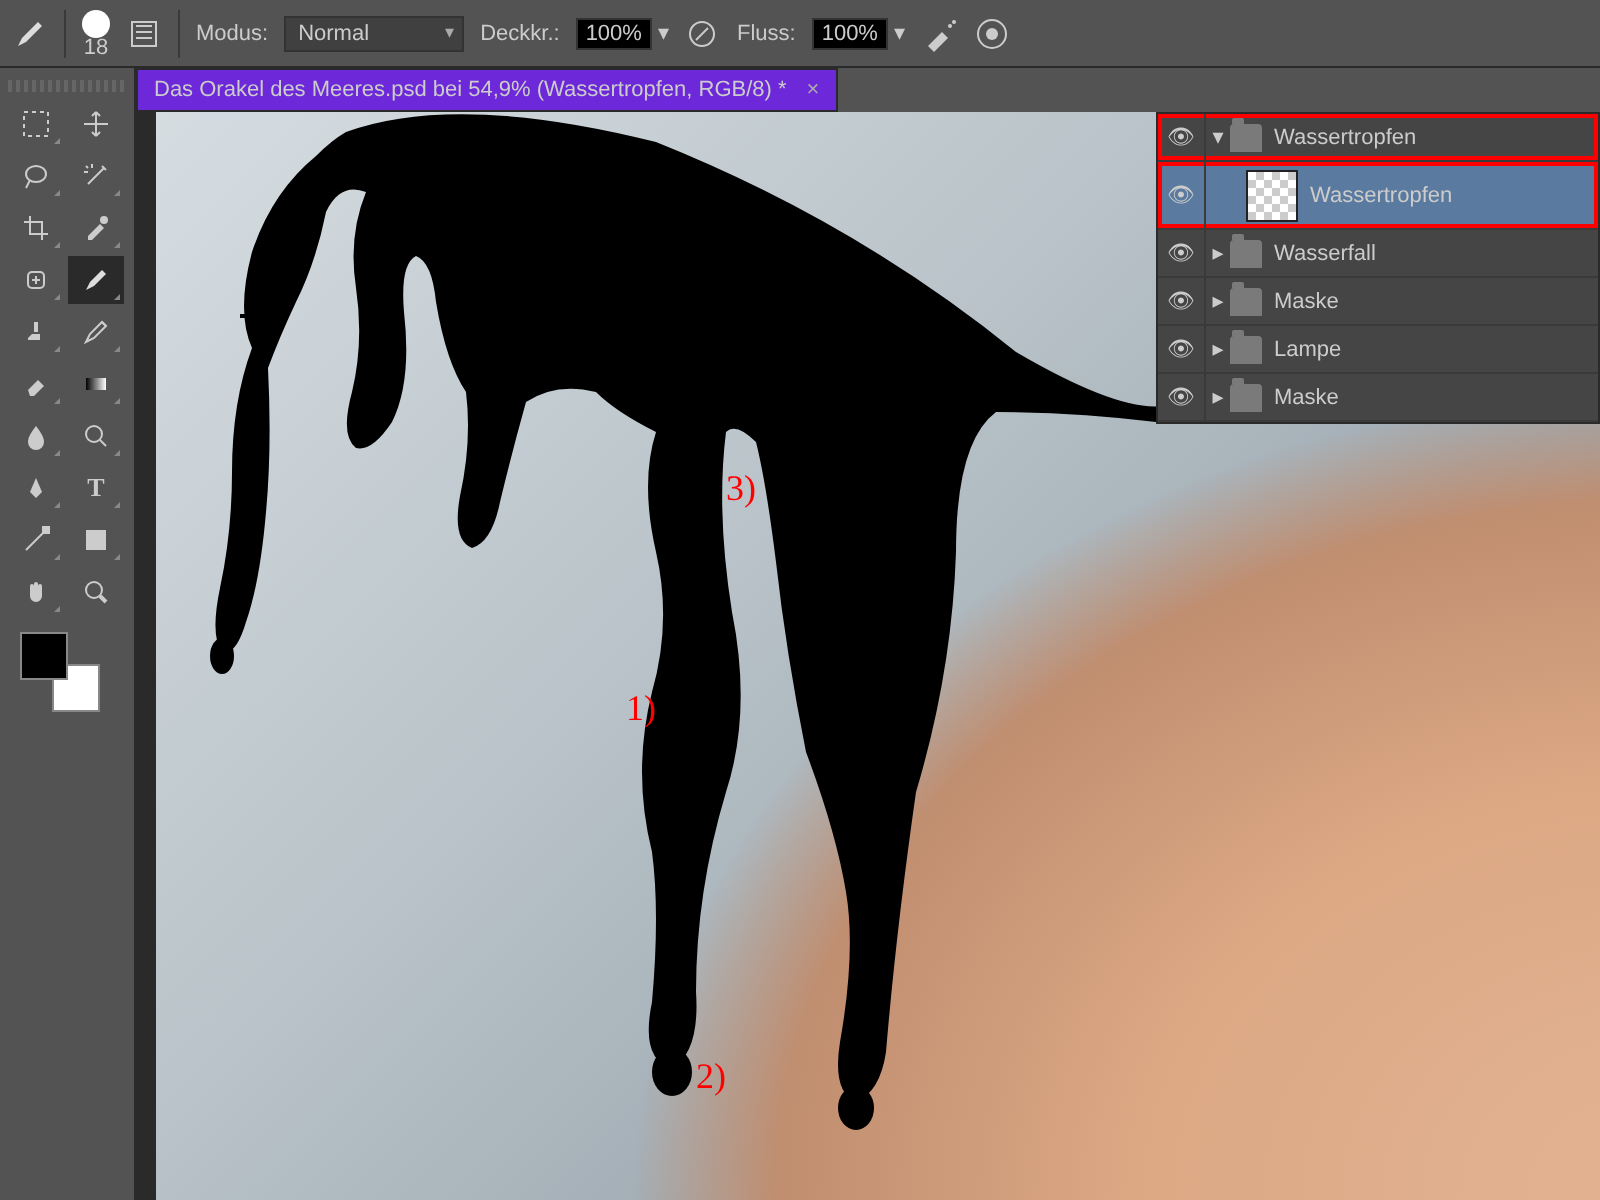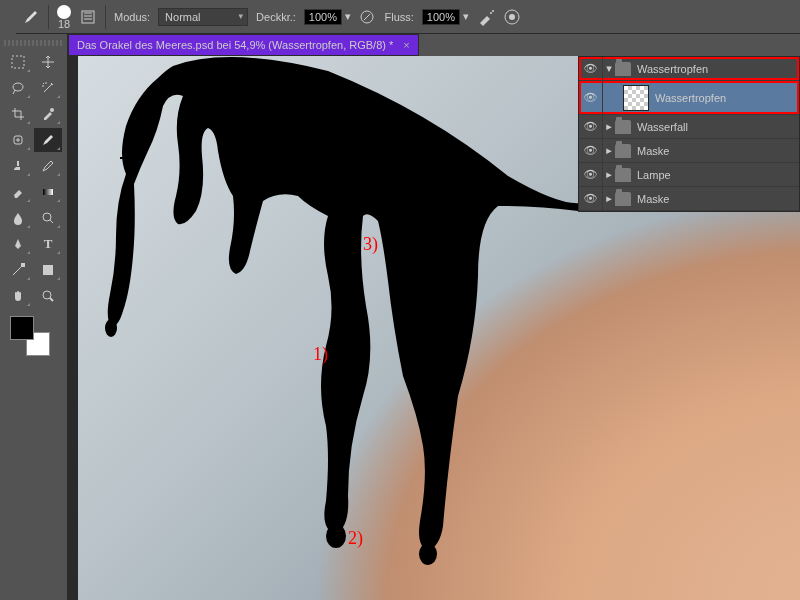--- a/index.html
+++ b/index.html
@@ -1,17 +1,17 @@
 <!DOCTYPE html>
 <html><head>
 <meta charset="utf-8">
 <style>
   * { margin:0; padding:0; box-sizing:border-box; font-family:"Segoe UI",Tahoma,sans-serif; font-size:11px; color:#ccc; }
   body { background:#535353; width:800px; height:600px; overflow:hidden; position:relative; }
-  .optbar { position:absolute; top:0; left:16px; right:0; height:34px; background:#535353; border-bottom:1px solid #2a2a2a; display:flex; align-items:center; padding:0 6px; gap:8px; }
+  .optbar { position:absolute; top:0; left:0; right:0; height:34px; background:#535353; border-bottom:1px solid #2a2a2a; display:flex; align-items:center; padding:0 6px; gap:8px; }
   .ico { width:18px; height:18px; display:inline-flex; align-items:center; justify-content:center; color:#ddd; }
   .brush-sz { display:flex; flex-direction:column; align-items:center; line-height:10px; }
   .brush-dot { width:14px; height:14px; background:#fff; border-radius:50%; }
   .sep { width:1px; height:24px; background:#3a3a3a; }
   .lbl { color:#ccc; }
   .dd { background:#404040; border:1px solid #333; padding:2px 18px 2px 6px; position:relative; min-width:90px; }
   .dd:after { content:"▾"; position:absolute; right:4px; top:2px; color:#aaa; font-size:9px; }
   .pct { display:flex; align-items:center; gap:3px; }
   .pctbox { background:#000000; border:1px solid #333; padding:1px 4px; min-width:38px; text-align:right; }
   .tab { position:absolute; top:34px; left:68px; height:22px; background:#6d28d9; border:1px solid #2a2a2a; display:flex; align-items:center; padding:0 8px; gap:10px; }

